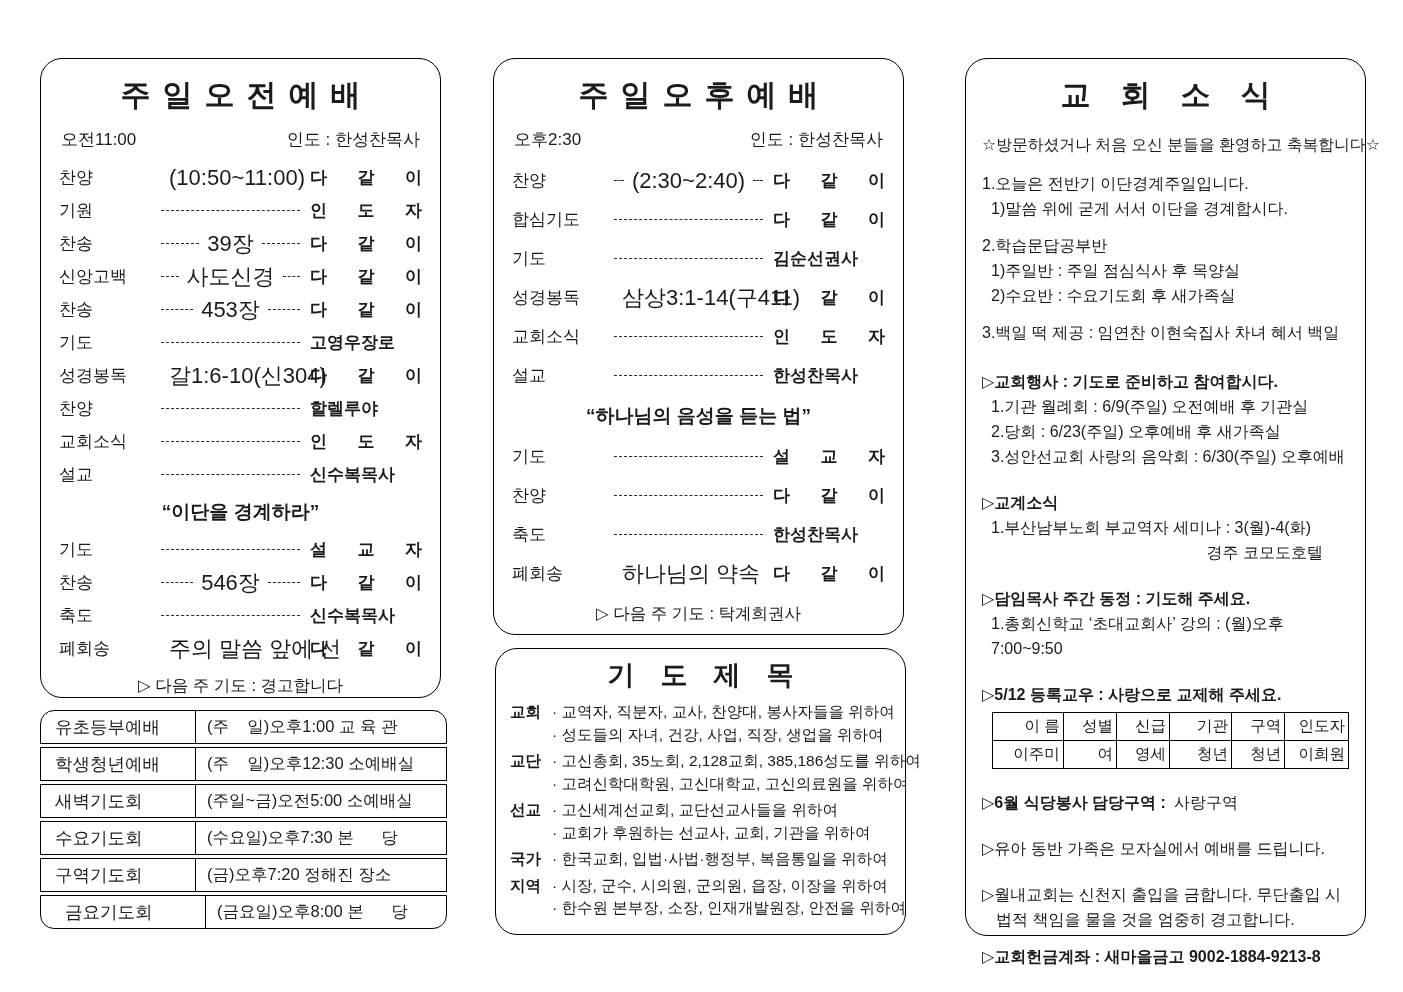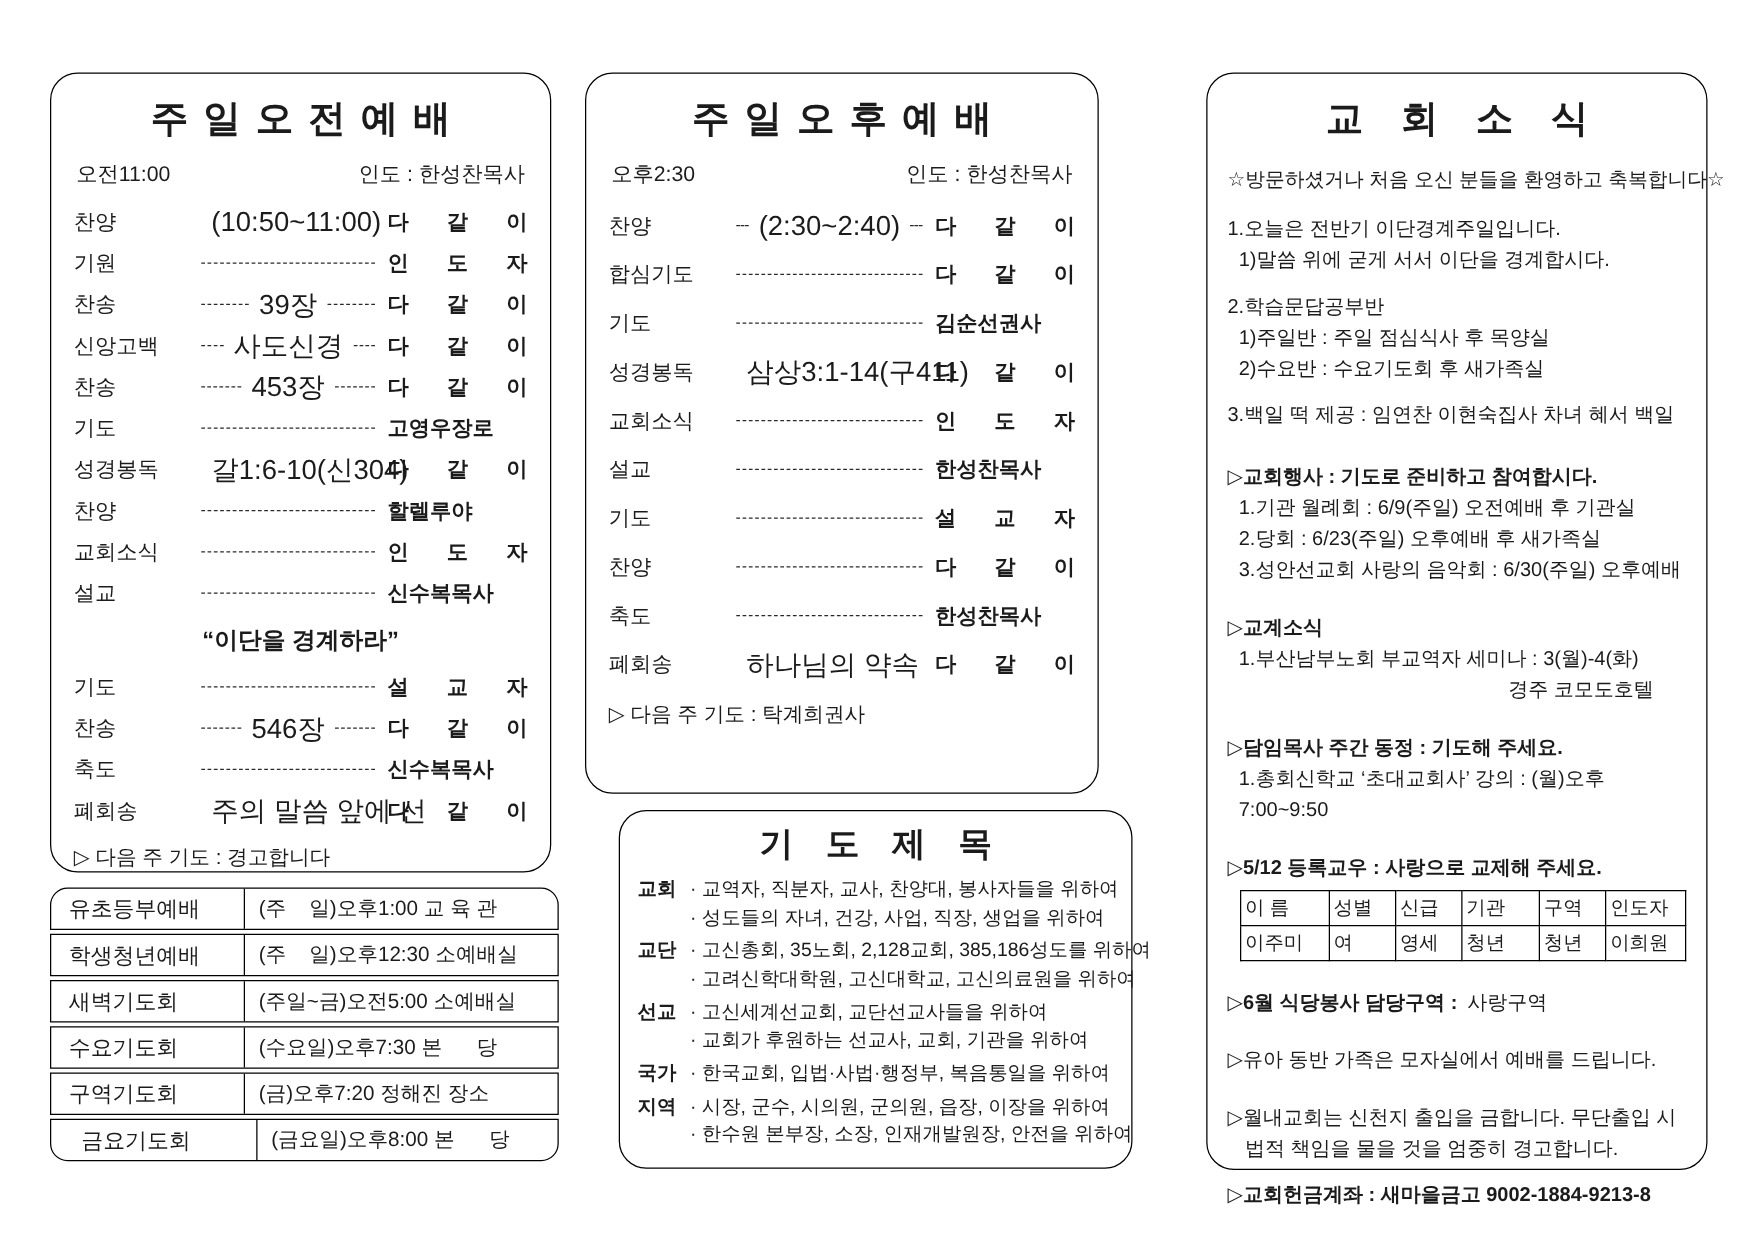--- a/index.html
+++ b/index.html
@@ -9,21 +9,21 @@
     color:#1b1b1b;
   }
   .page{position:relative;width:1403px;height:992px;background:#ffffff;overflow:hidden;}
 
   
   .box{
     position:absolute;box-sizing:border-box;background:#fff;
     border:1.6px solid #000;border-radius:22px;
   }
   #box-morning{left:40px;top:58px;width:401px;height:640px;padding:12px 18px 10px;}
-  #box-afternoon{left:468px;top:58px;width:411px;height:577px;padding:12px 18px 10px;}
+  #box-afternoon{left:493px;top:58px;width:411px;height:577px;padding:12px 18px 10px;}
   #box-prayer{left:495px;top:648px;width:411px;height:287px;padding:6px 14px;}
   #box-news{left:965px;top:58px;width:401px;height:878px;padding:10px 16px;}
 
   .title{
     text-align:center;font-size:30px;font-weight:600;
     letter-spacing:12px;text-indent:12px;
     margin:4px 0 12px;white-space:nowrap;
   }
   #box-prayer .title{font-size:27px;letter-spacing:26px;text-indent:26px;margin:2px 0 8px;}
   #box-news .title{letter-spacing:30px;text-indent:30px;margin:6px 0 16px;}
@@ -35,21 +35,21 @@
   .row{display:flex;align-items:center;height:33px;font-size:17px;}
   #box-afternoon .row{height:39px;}
   .lbl{width:92px;flex:none;text-align:justify;text-align-last:justify;text-justify:inter-character;}
   .fill{flex:1;display:flex;align-items:center;gap:8px;margin:0 10px;min-width:20px;}
   .seg{flex:1;height:0;border-top:1.8px dashed #2a2a2a;}
   .ctr{white-space:nowrap;font-size:22px;}
   .ctr:empty{display:none;}
   .ctr:empty + .seg{display:none;}
   .rgt{width:112px;flex:none;text-align:justify;text-align-last:justify;text-justify:inter-character;font-weight:bold;}
   .sermon{text-align:center;font-weight:bold;font-size:19px;margin:8px 0;}
-  .foot{font-size:16.5px;margin-top:10px;}
+  .foot{text-align:center;font-size:16.5px;margin-top:10px;}
 
   
   #schedule{position:absolute;left:40px;top:710px;width:407px;}
   .srow{
     display:flex;align-items:stretch;box-sizing:border-box;
     border:1.5px solid #000;height:34px;margin-bottom:3px;background:#fff;
   }
   .srow:first-child{border-radius:14px 14px 0 0;}
   .srow:last-child{border-radius:0 0 14px 14px;margin-bottom:0;padding-left:10px;}
   .sname{width:155px;flex:none;border-right:1.5px solid #000;
@@ -74,21 +74,21 @@
   .rightal{text-align:right;padding-right:26px;}
   .welcome{margin-bottom:14px;white-space:nowrap;font-size:15.8px;}
   .nb{margin-bottom:12px;}
   .nb-lg{margin-bottom:24px;}
   .nb-sec{margin-bottom:21px;}
   .caf{display:flex;gap:8px;}
 
   
   .regtable{border-collapse:collapse;margin:5px 0 0 10px;}
   .regtable td{
-    border:1.3px solid #000;text-align:left;vertical-align:middle;
+    border:1.3px solid #000;text-align:right;vertical-align:middle;
     font-size:15.5px;padding:1px 3px;height:25px;
   }
   .c0{width:70px}.c1{width:50px}.c2{width:50px}.c3{width:60px}.c4{width:50px}.c5{width:62px}
 </style>
 </head>
 <body>
 
 <div class="page">
 
   <section class="box" id="box-morning">
@@ -303,20 +303,21 @@
         <span class="rgt">인 도 자</span>
       </div>
     <div class="row">
         <span class="lbl">설교</span>
         <span class="fill">
           <span class="seg"></span>
         </span>
         <span class="rgt">한성찬목사</span>
       </div>
 
+    <div class="sermon">“하나님의 음성을 듣는 법”</div>
 
     <div class="row">
         <span class="lbl">기도</span>
         <span class="fill">
           <span class="seg"></span>
         </span>
         <span class="rgt">설 교 자</span>
       </div>
     <div class="row">
         <span class="lbl">찬양</span>

